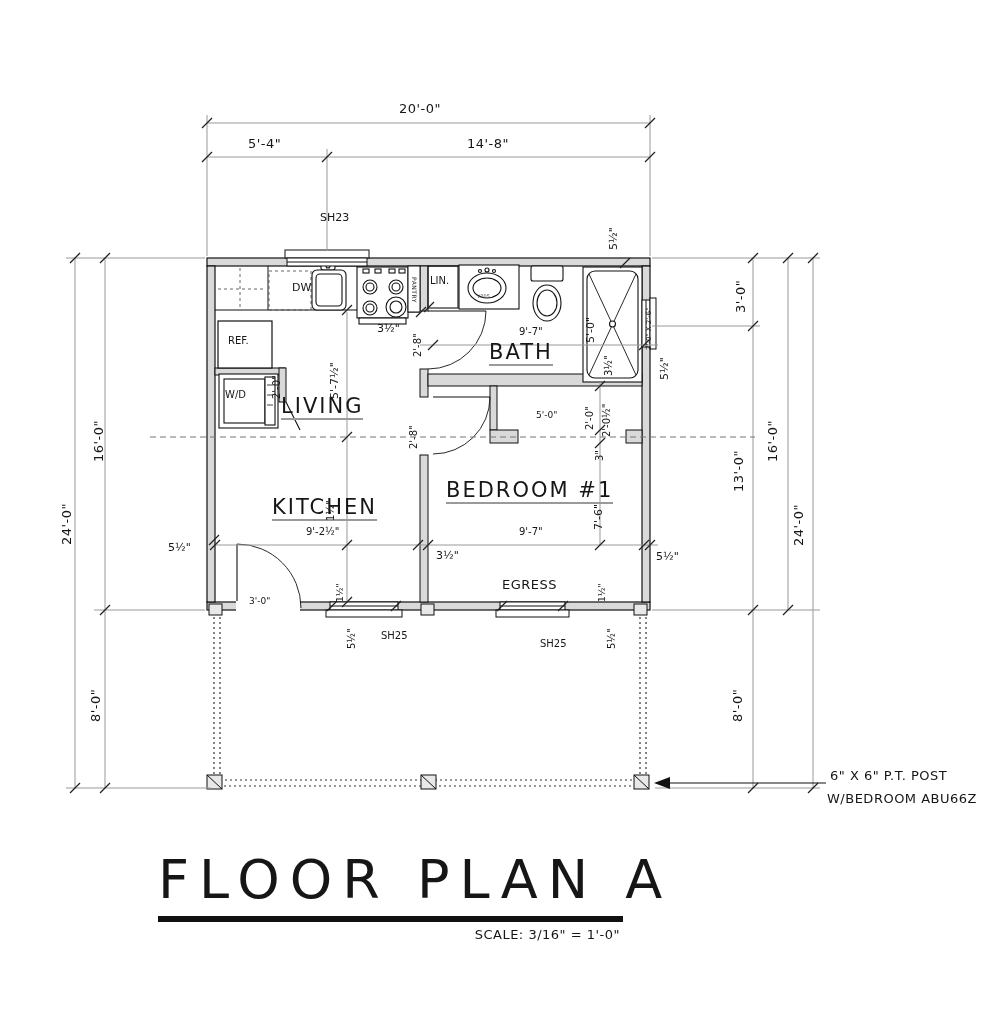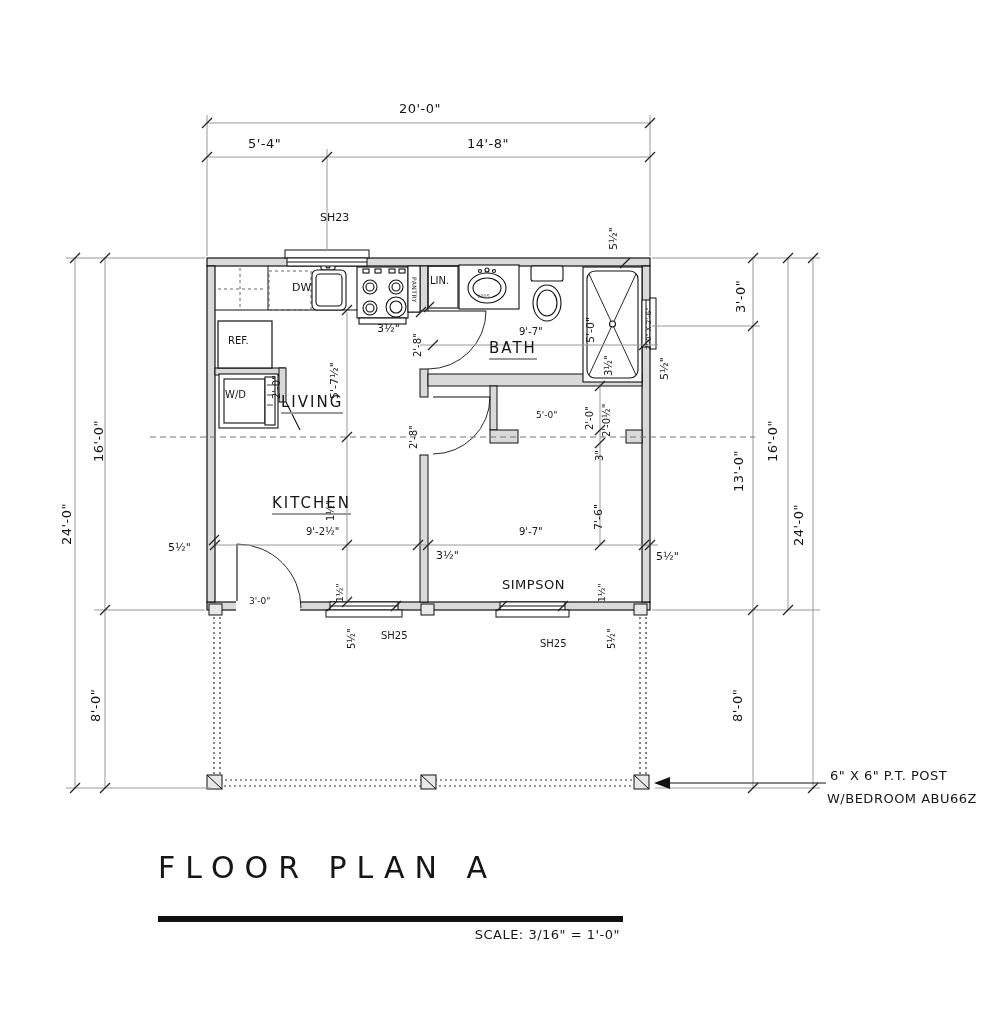--- a/index.html
+++ b/index.html
@@ -11,22 +11,22 @@
   .r{transform:rotate(-90deg);transform-origin:0 0;}
   .r90{transform:rotate(90deg);transform-origin:0 0;}
   .f5{font-size:5px;color:#555;}
   .f6{font-size:6px;letter-spacing:.5px;color:#333;}
   .f7{font-size:7px;}
   .f9{font-size:9px;}
   .f10{font-size:10px;}
   .f11{font-size:11px;}
   .f12{font-size:10px;}
   .f13{font-size:13px;letter-spacing:.5px;}
-  .room{font-size:15px;letter-spacing:2px;padding-bottom:1px;border-bottom:2px solid #9a9a9a;}
-  .title{font-size:30px;letter-spacing:10px;font-weight:400;}
+  .room{font-size:21px;letter-spacing:2px;padding-bottom:1px;border-bottom:2px solid #9a9a9a;}
+  .title{font-size:54px;letter-spacing:10px;font-weight:400;}
   .bar{position:absolute;background:#111;}
   .scale-lb{text-align:right;}
 </style>
 </head>
 <body>
 
 <div id="sheet">
 
 <svg id="plan-svg" width="1000" height="1013" viewBox="0 0 1000 1013">
 
@@ -291,23 +291,24 @@
 <div class="lb room" style="left:489px;top:341px">BATH</div>
 <div class="lb f11 r" style="left:585px;top:343px">5'-0"</div>
 <div class="lb f10 r" style="left:604px;top:376px">3½"</div>
 <div class="lb f10 r" style="left:413px;top:357px">2'-8"</div>
 
 <div class="lb f9" style="left:536px;top:411px">5'-0"</div>
 <div class="lb f10 r" style="left:585px;top:430px">2'-0"</div>
 <div class="lb f10 r" style="left:602px;top:437px">2'-0½"</div>
 <div class="lb f10 r" style="left:595px;top:461px">3"</div>
 <div class="lb f10 r" style="left:409px;top:449px">2'-8"</div>
+<div class="lb room" style="left:446px;top:479px">BEDROOM #1</div>
 <div class="lb f11 r" style="left:593px;top:530px">7'-6"</div>
 <div class="lb f12" style="left:519px;top:527px">9'-7"</div>
-<div class="lb f13" style="left:502px;top:578px">SIMPSON</div>
+<div class="lb f13" style="left:502px;top:578px">EGRESS</div>
 
 <div class="lb room" style="left:272px;top:496px">KITCHEN</div>
 <div class="lb f12" style="left:306px;top:527px">9'-2½"</div>
 <div class="lb f10 r" style="left:326px;top:521px">1½"</div>
 <div class="lb f11" style="left:436px;top:550px">3½"</div>
 <div class="lb f9" style="left:249px;top:597px">3'-0"</div>
 
 <div class="lb f9 r" style="left:336px;top:602px">1½"</div>
 <div class="lb f9 r" style="left:598px;top:602px">1½"</div>
 <div class="lb f10 r" style="left:347px;top:649px">5½"</div>

